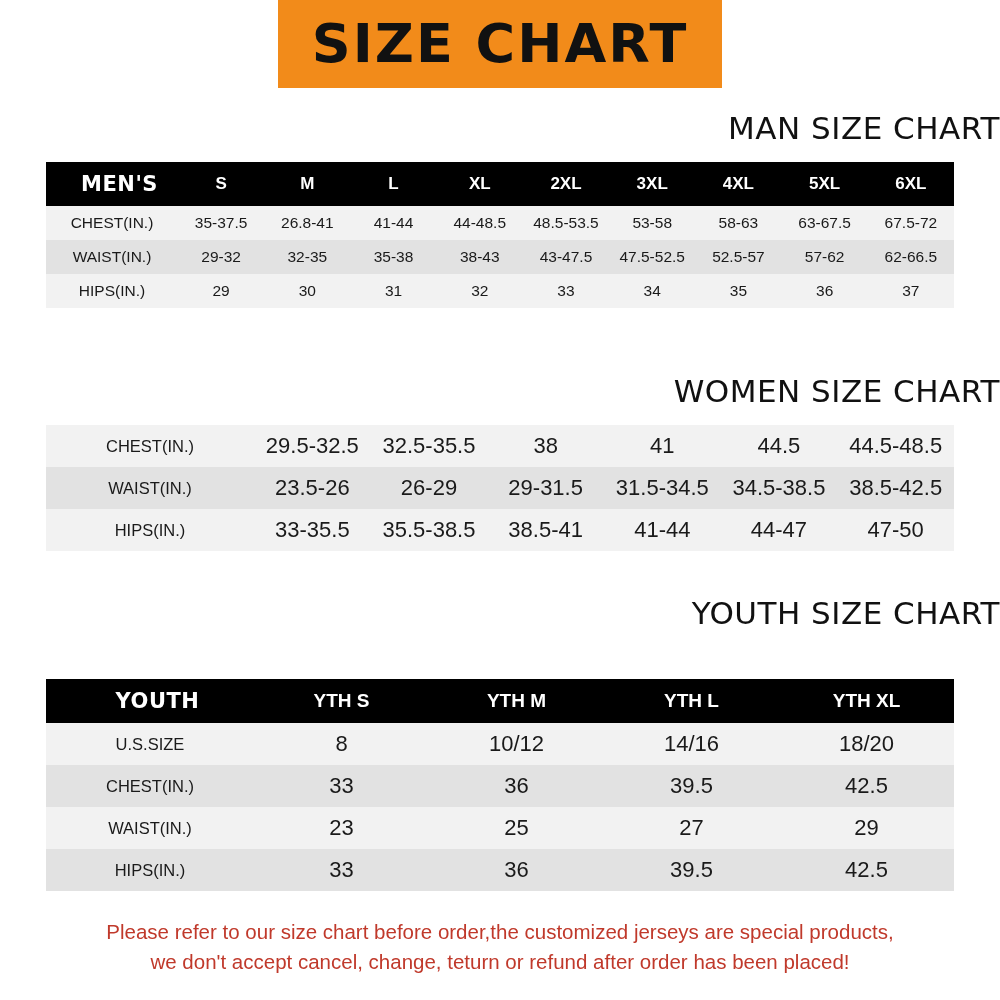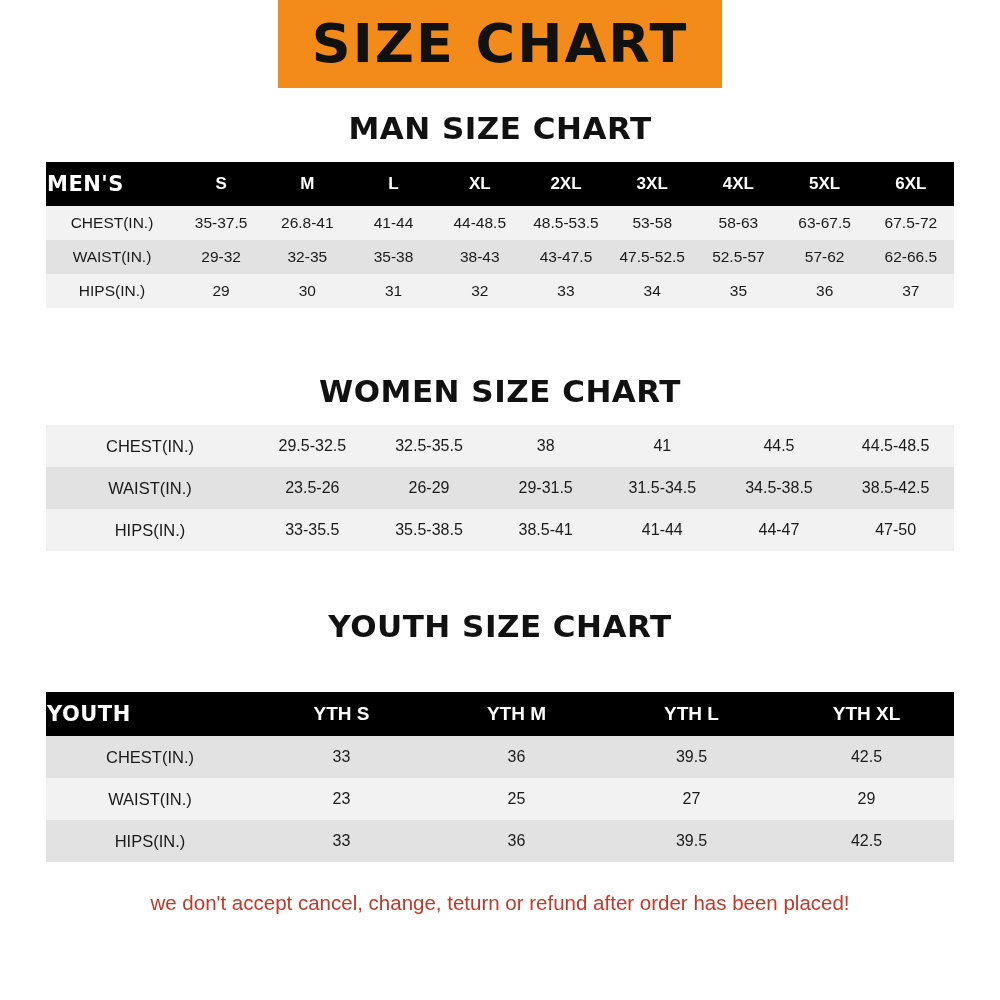--- a/index.html
+++ b/index.html
@@ -48,52 +48,52 @@
     content: "";
     position: absolute;
     right: 0; top: 0; bottom: 0;
     width: 278px;
     background: #ffffff;
   }
   .banner-title { position: relative; z-index: 2; }
 
   
   .section-title {
-    text-align: center;
+    text-align: right;
     font-family: "DejaVu Sans", sans-serif;
-    font-weight: bold;
+    font-weight: normal;
     font-size: 31px;
     color: #111111;
     letter-spacing: 0.5px;
   }
   .t-man    { margin-top: 22px; margin-bottom: 16px; }
   .t-women  { margin-top: 65px; margin-bottom: 16px; }
-  .t-youth  { margin-top: 57px; margin-bottom: 16px; }
+  .t-youth  { margin-top: 44px; margin-bottom: 16px; }
 
   
   table {
     border-collapse: collapse;
     margin: 0 auto;
     table-layout: fixed;
   }
   table.men   { width: 908px; }
   table.women { width: 908px; }
   table.youth { width: 908px; margin-top: 48px; }
 
   tr.head-row td {
     background: #000000;
     color: #ffffff;
     font-weight: bold;
     height: 42px;
   }
   tr.head-row td.rowlabel {
     font-family: "DejaVu Sans", sans-serif;
     font-size: 21px;
-    text-align: left;
-    padding-left: 1px;
+    text-align: center;
+    padding-left: 16px;
     letter-spacing: 0.5px;
   }
   tr.head-row td.val {
     font-family: "Liberation Sans", sans-serif;
     font-size: 17px;
     text-align: center;
   }
   table.women tr.head-row td.val,
   table.youth tr.head-row td.val {
     font-size: 19px;
@@ -101,21 +101,21 @@
 
   tr.body-row td {
     height: 32px;
     font-size: 15.5px;
     color: #1a1a1a;
     text-align: center;
   }
   table.women tr.body-row td,
   table.youth tr.body-row td {
     height: 40px;
-    font-size: 16px;
+    font-size: 22px;
   }
   tr.body-row td.rowlabel {
     font-size: 15.5px;
   }
   table.women tr.body-row td.rowlabel,
   table.youth tr.body-row td.rowlabel {
     font-size: 16.5px;
   }
   tr.stripe-a td { background: #f2f2f2; }
   tr.stripe-b td { background: #e2e2e2; }
@@ -263,20 +263,27 @@
         <col>
     </colgroup>
     <tbody>
       <tr class="head-row">
         <td class="rowlabel">YOUTH</td>
         <td class="val">YTH S</td>
         <td class="val">YTH M</td>
         <td class="val">YTH L</td>
         <td class="val">YTH XL</td>
       </tr>
+      <tr class="body-row stripe-a">
+        <td class="rowlabel">U.S.SIZE</td>
+        <td>8</td>
+        <td>10/12</td>
+        <td>14/16</td>
+        <td>18/20</td>
+      </tr>
       <tr class="body-row stripe-b">
         <td class="rowlabel">CHEST(IN.)</td>
         <td>33</td>
         <td>36</td>
         <td>39.5</td>
         <td>42.5</td>
       </tr>
       <tr class="body-row stripe-a">
         <td class="rowlabel">WAIST(IN.)</td>
         <td>23</td>
@@ -288,16 +295,17 @@
         <td class="rowlabel">HIPS(IN.)</td>
         <td>33</td>
         <td>36</td>
         <td>39.5</td>
         <td>42.5</td>
       </tr>
     </tbody>
   </table>
 
   <div class="note">
+    <div>Please refer to our size chart before order,the customized jerseys are special products,</div>
     <div>we don't accept cancel, change, teturn or refund after order has been placed!</div>
   </div>
 
 </div>
 
 </body></html>

